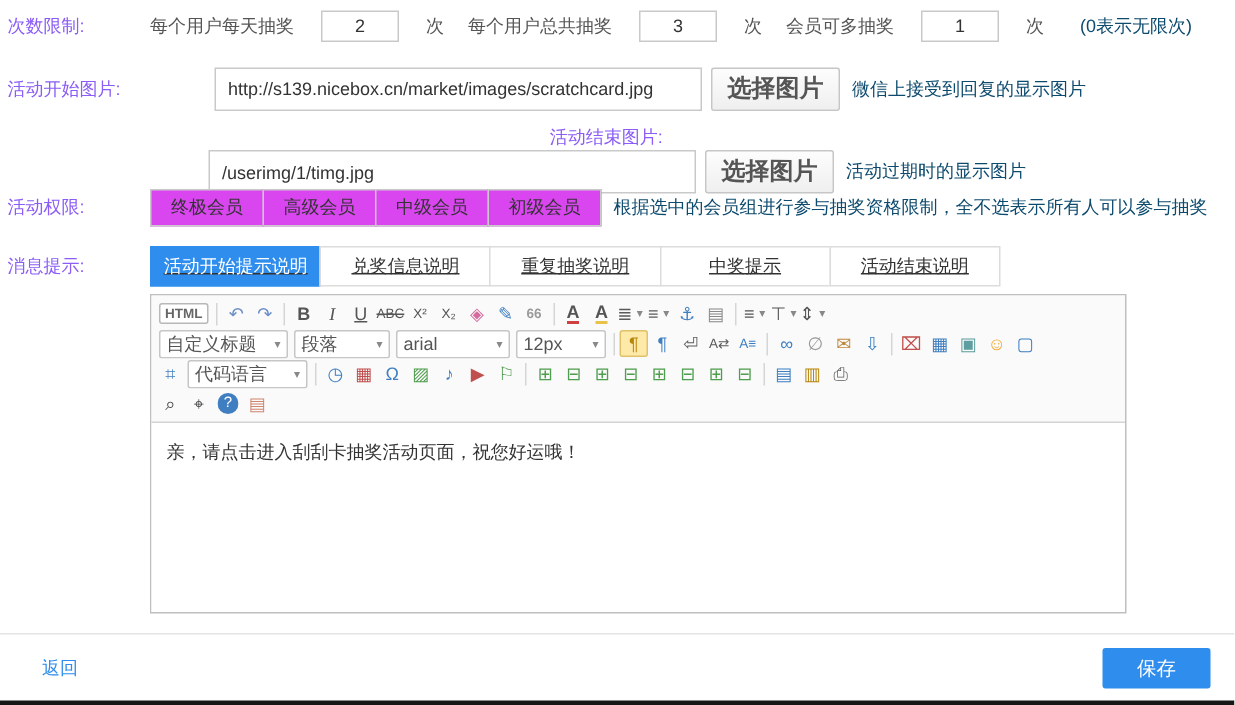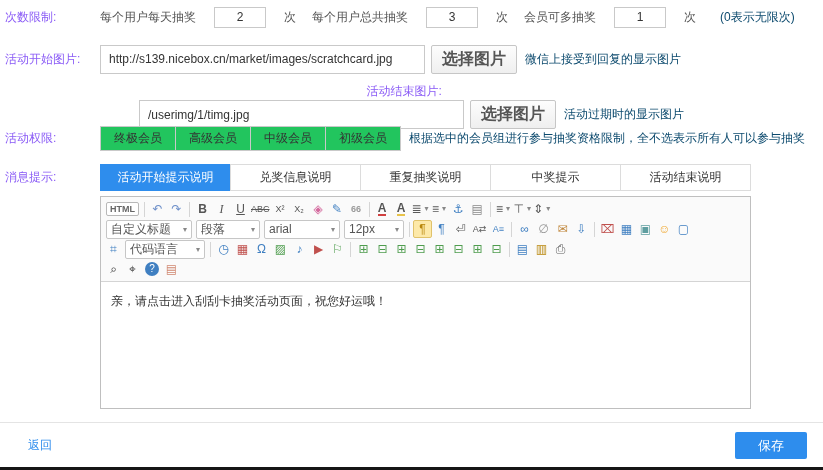--- a/index.html
+++ b/index.html
@@ -15,42 +15,42 @@
   .row-body { display:flex; align-items:center; }
   .group { display:flex; align-items:center; margin-right:16px;gap:12px; }
   .inline-label { color:#555; }
   .num-input {
     width:52px; height:21px; margin:0 6px; text-align:center;
     border:1px solid #c9c9c9; font-size:12px; color:#333; outline:none;
     font-family:"Liberation Sans","DejaVu Sans",sans-serif;
   }
   .hint { color:#0c4a6e; margin-left:8px; white-space:nowrap; }
   .r1 { height:24px; }
-  .r2 { margin-top:15px; height:30px; }
+  .r2 { margin-top:15px; height:30px;gap:43px; }
   .r3 { margin-top:9px; height:30px;flex-direction:column; }
   .r4 { margin-top:12px; height:26px; }
   .url-input {
     width:325px; height:29px; border:1px solid #c9c9c9; padding:0 8px;
     font-size:12px; color:#333; outline:none;
     font-family:"Liberation Sans","DejaVu Sans",sans-serif;
   }
   .choose-btn {
     height:29px; margin-left:6px; padding:0 10px; cursor:pointer;
     border:1px solid #c6c6c6; border-radius:2px; color:#555; font-size:16px;
     background:linear-gradient(#fdfdfd,#efefef);
     font-family:"Liberation Sans","DejaVu Sans",sans-serif;
     font-weight:bold;
   }
   .member-btn {
-    height:25px; line-height:23px; padding:0 13px; background:#22c55e; cursor:pointer;
+    height:25px; line-height:23px; padding:0 13px; background:#d946ef; cursor:pointer;
     border:1px solid #c9c9c9; color:#333; margin-left:-1px;
   }
   .member-btn:first-child { margin-left:0; }
   .tabs-row { margin-top:13px; height:27px; }
-  .tabs { display:flex; width:651px; }
+  .tabs { display:flex; width:567px;text-decoration:underline; }
   .tab {
     flex:1; height:27px; line-height:25px; text-align:center; cursor:pointer;
     background:#fff; border:1px solid #dcdcdc; margin-left:-1px; color:#333;
     white-space:nowrap; overflow:hidden;
   }
   .tab:first-child { margin-left:0; }
   .tab.active { background:#2e8ded; border-color:#2e8ded; color:#fff; }
   .editor-row { margin-top:5px; align-items:flex-start; }
   .editor { width:651px; border:1px solid #bfbfbf; background:#fff; }
   .toolbar { background:#fafafa; border-bottom:1px solid #d4d4d4; padding:2px 3px; }

